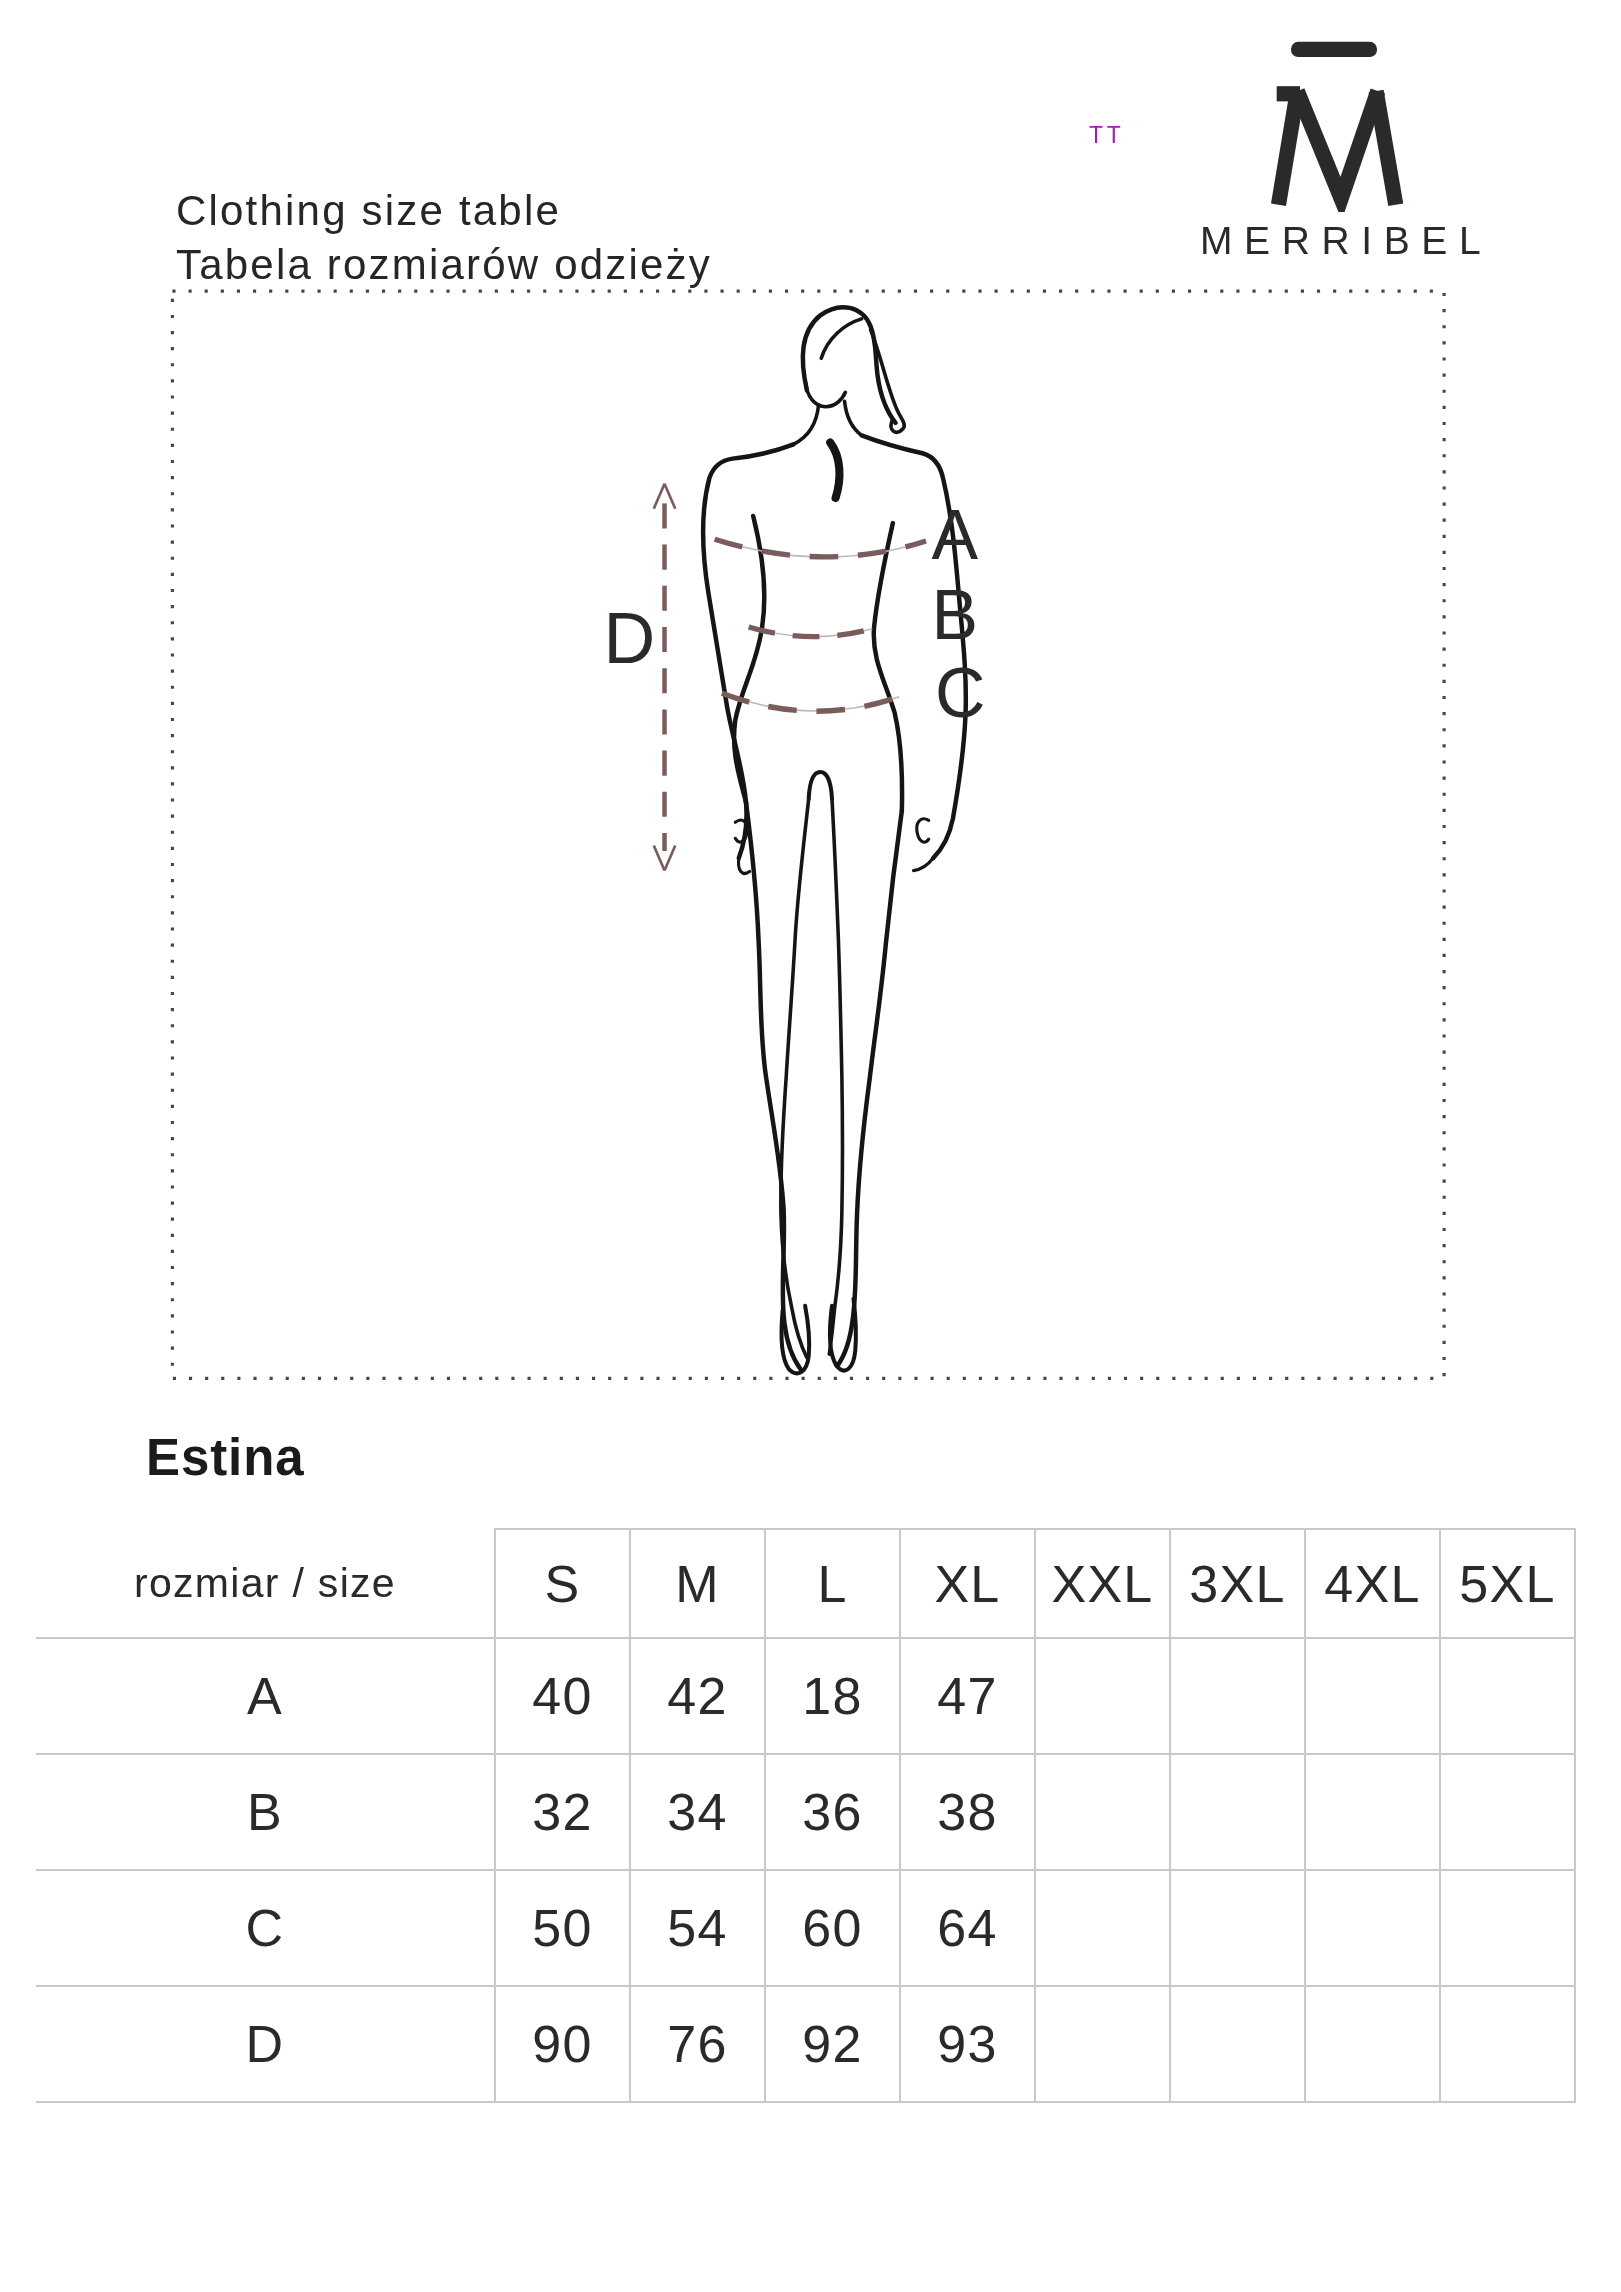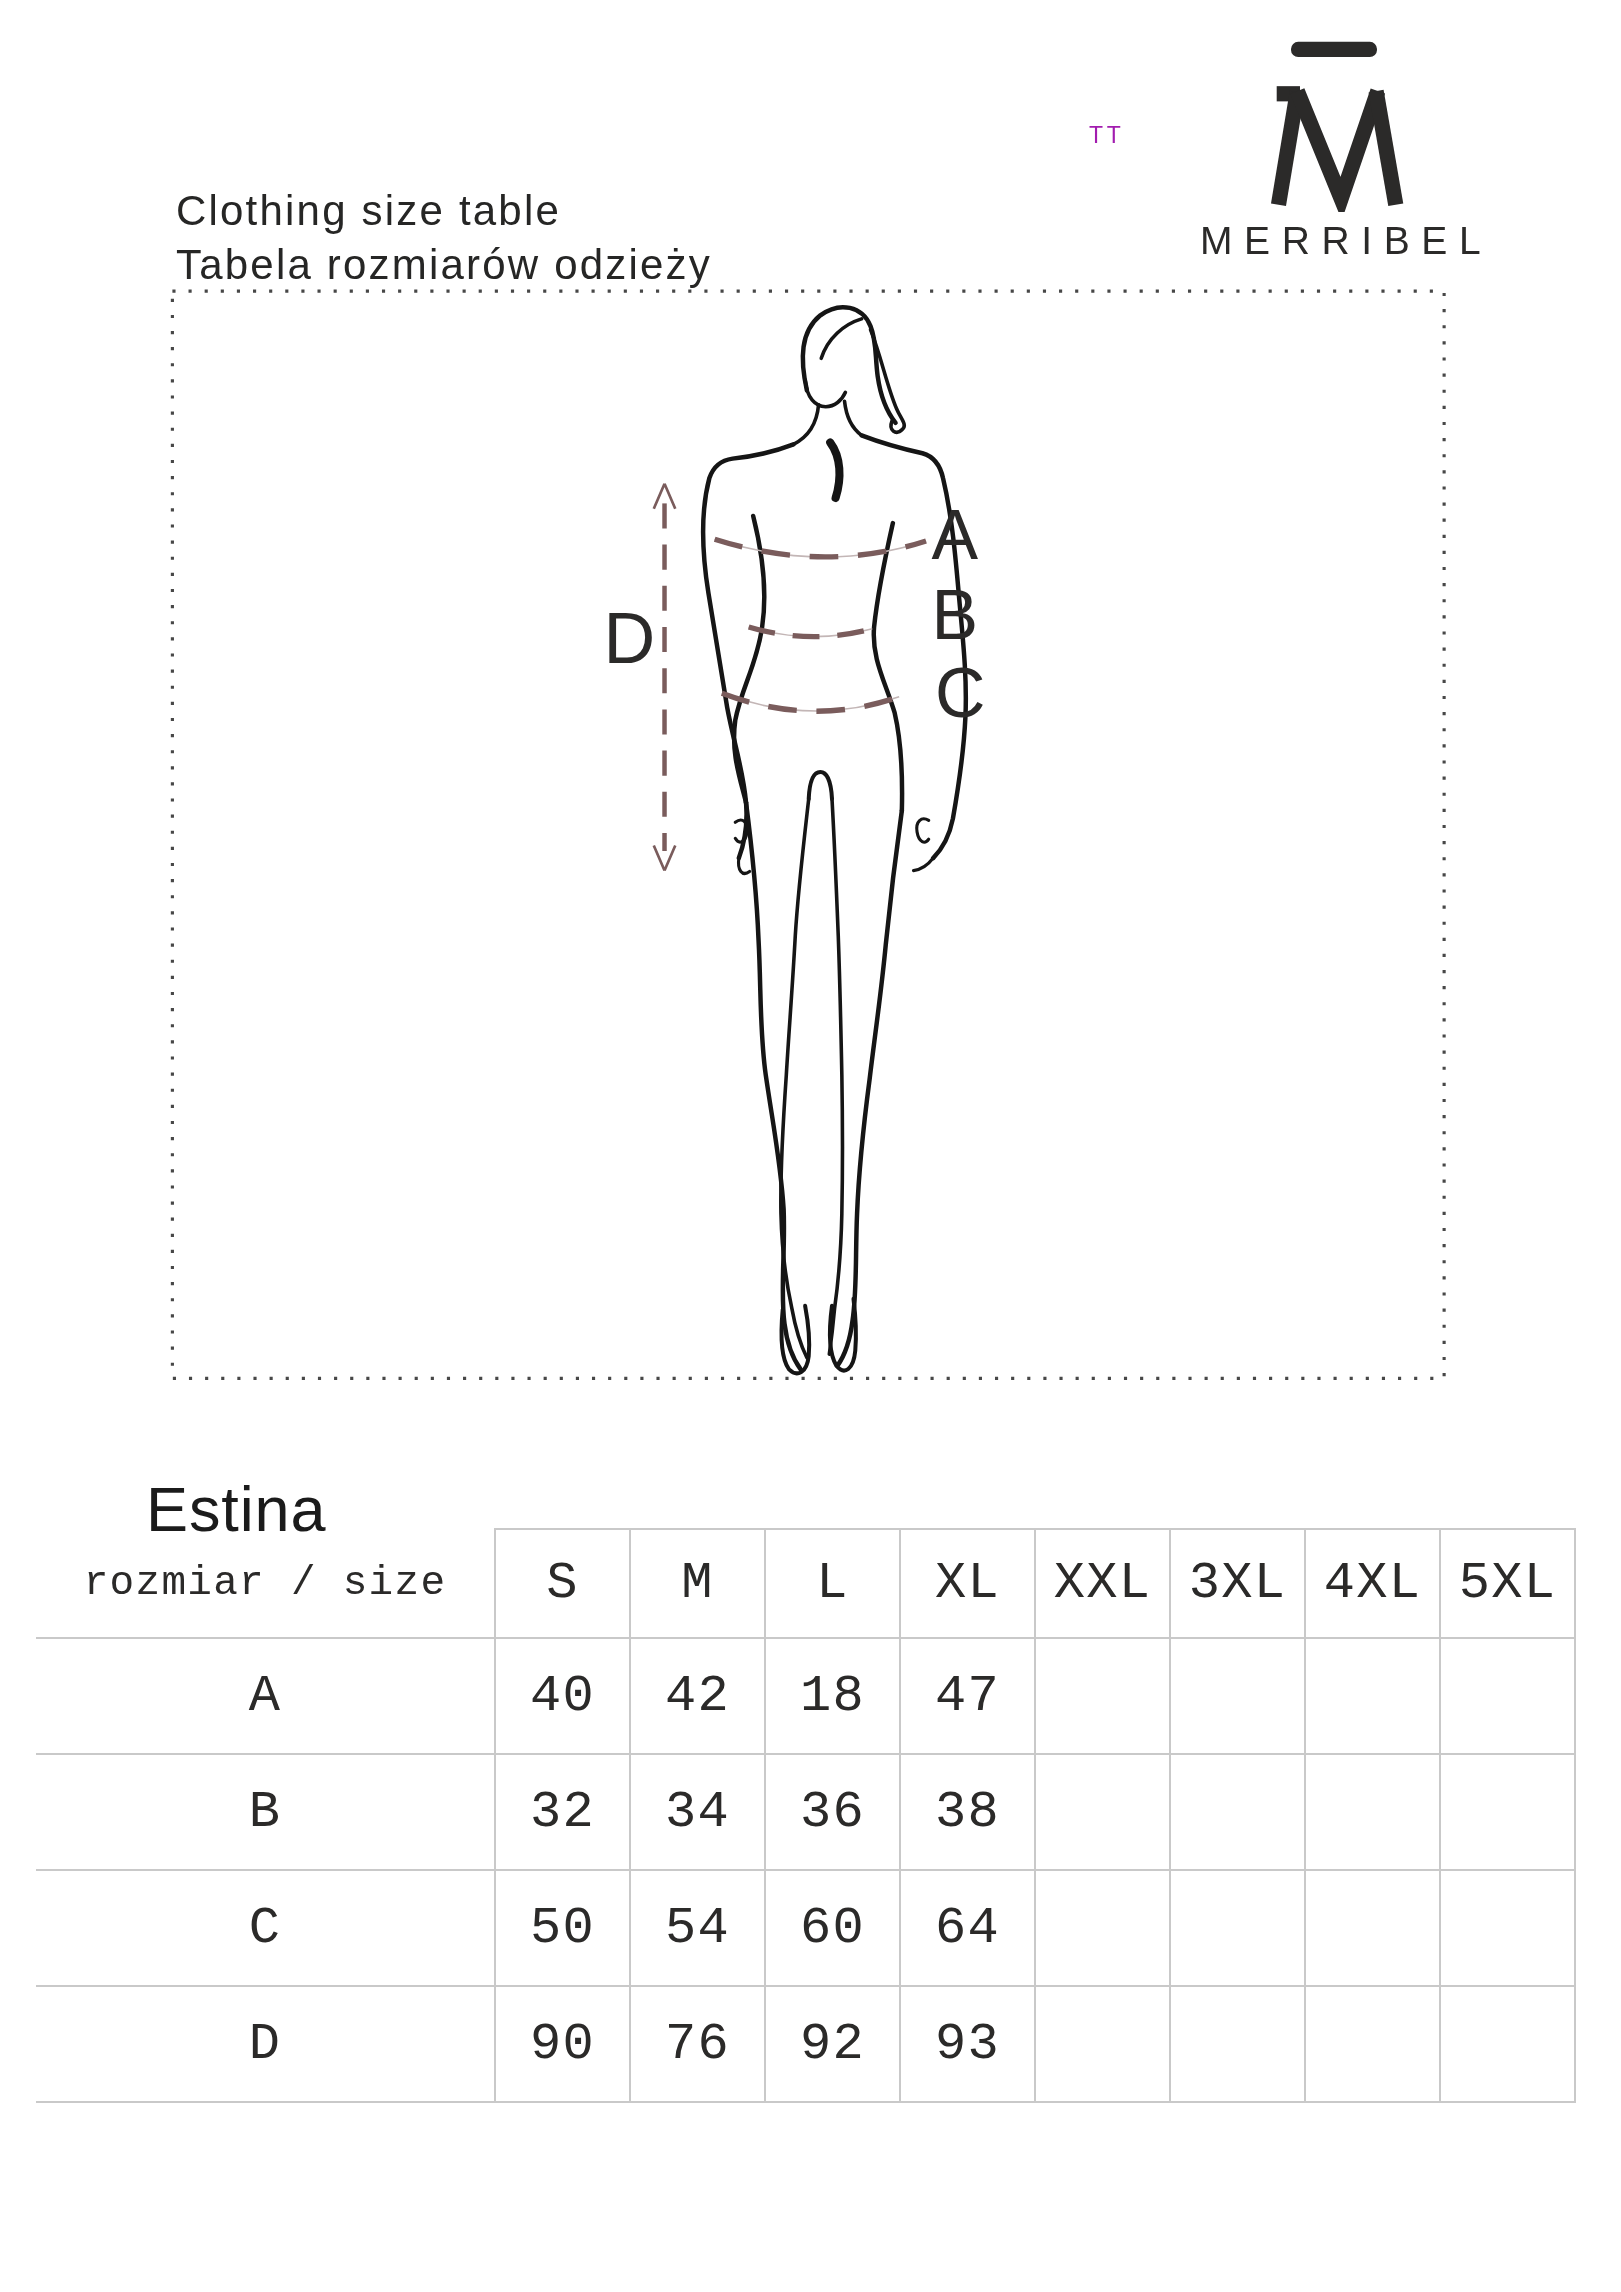--- a/index.html
+++ b/index.html
@@ -30,26 +30,26 @@
   }
   
   svg.figure{position:absolute;left:0;top:0;pointer-events:none;}
   svg.figure text{
     font-family:"Liberation Sans",sans-serif;
     font-weight:300;fill:#2b2a29;
   }
   
   .product-name{
     position:absolute;left:146px;top:1428px;
-    font-size:63px;font-weight:400;color:#1b1b1b;letter-spacing:0.9px;margin-top:45px;
+    font-size:51px;font-weight:700;color:#1b1b1b;letter-spacing:0.9px;
   }
   table.size-table{
     position:absolute;left:36px;top:1528px;
     width:1537px;border-collapse:collapse;table-layout:fixed;
-    font-family:Liberation Mono, monospace;
+    font-family:Liberation Sans, sans-serif;
   }
   table.size-table td,table.size-table th{
     border:2.7px solid #c9c9c9;
     text-align:center;vertical-align:middle;
     font-weight:300;color:#2b2a29;
     letter-spacing:1.3px;
     padding:0;
   }
   table.size-table tr.header-row{height:109px;}
   table.size-table tr.data-row{height:116px;}

